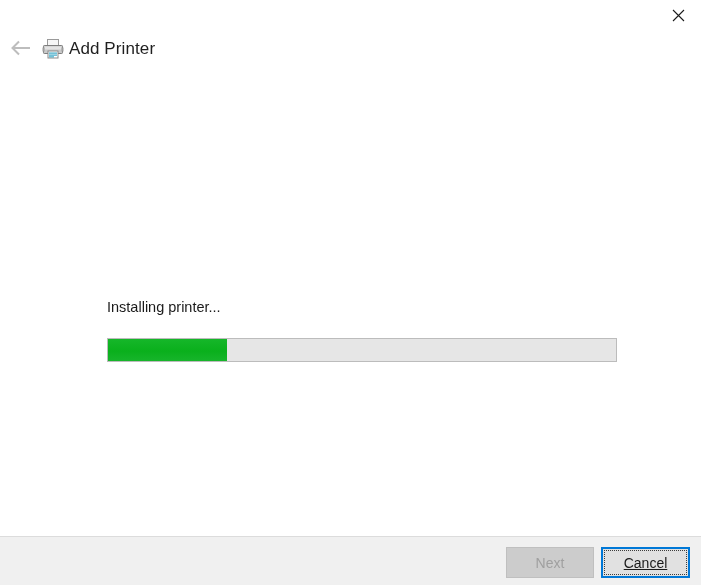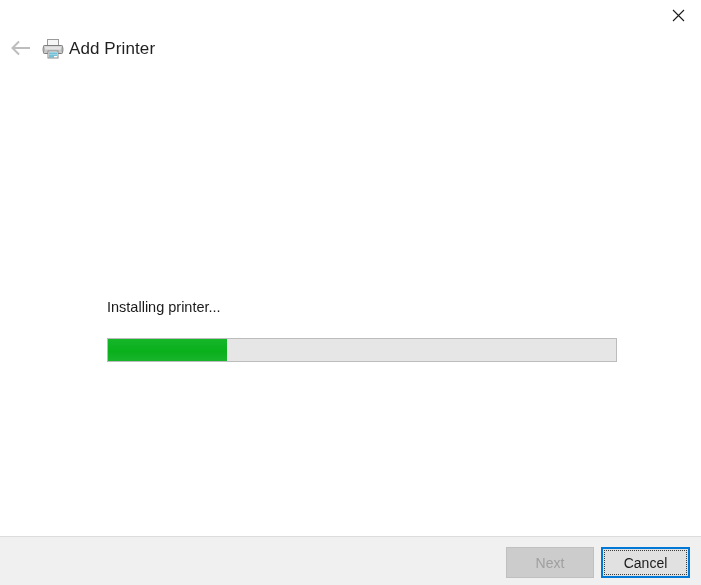--- a/index.html
+++ b/index.html
@@ -157,21 +157,21 @@
     color: #1b1b1b;
     cursor: pointer;
   }
 
   #cancel-focus-ring {
     position: absolute;
     left: 1px; top: 1px; right: 1px; bottom: 1px;
     border: 1px dotted #3c3c3c;
     pointer-events: none;
   }
-  #cancel-label { position: relative; z-index: 1; }
+  #cancel-label { position: relative; z-index: 1; text-decoration: underline; }
 </style>
 </head>
 <body>
 
 <div id="window">
 
   <div id="titlebar">
     <div id="close-button">
       <span>
         <svg width="13" height="13" viewBox="0 0 13 13" aria-hidden="true">

